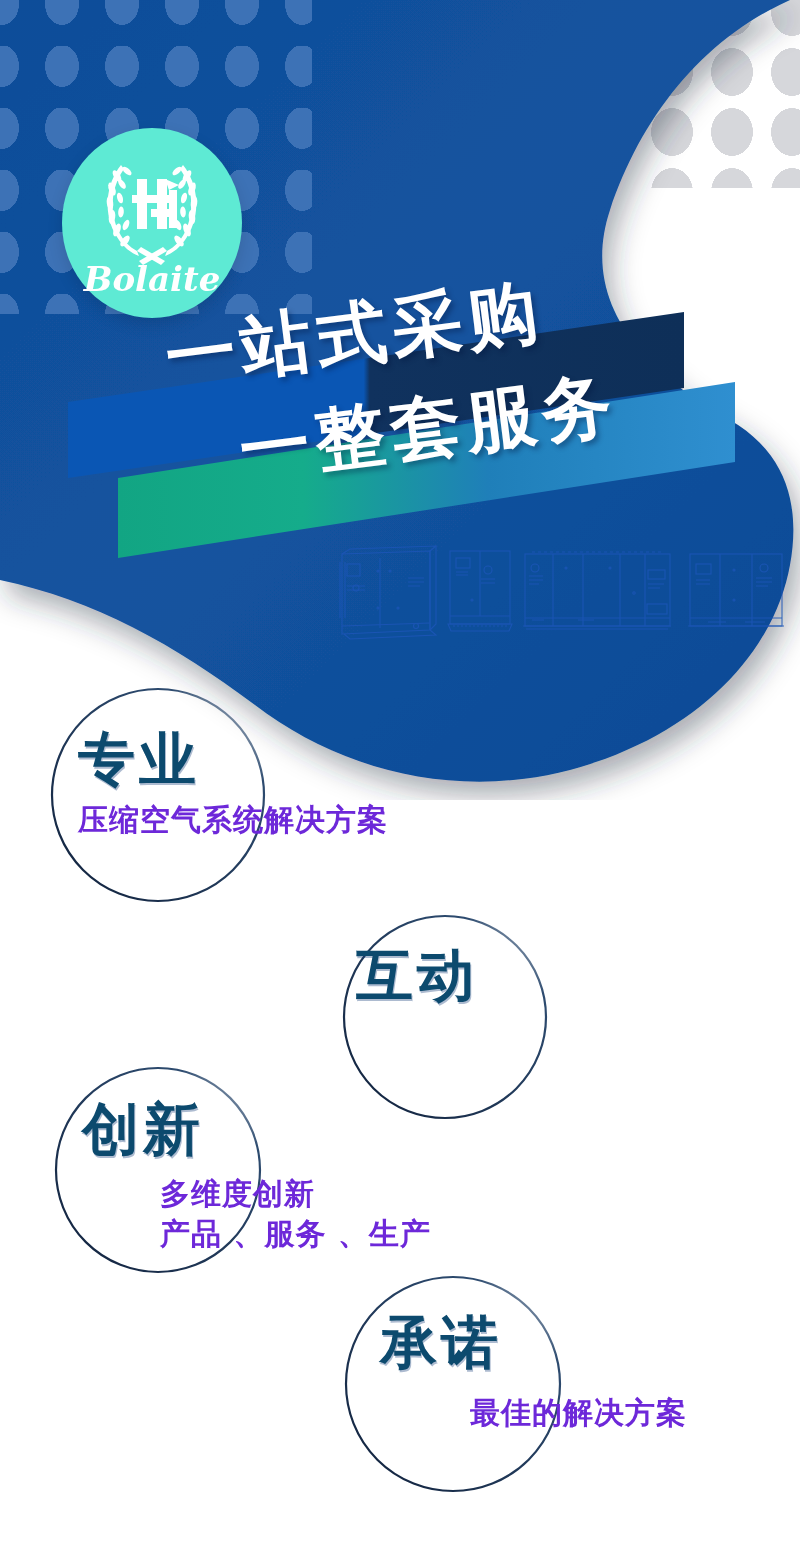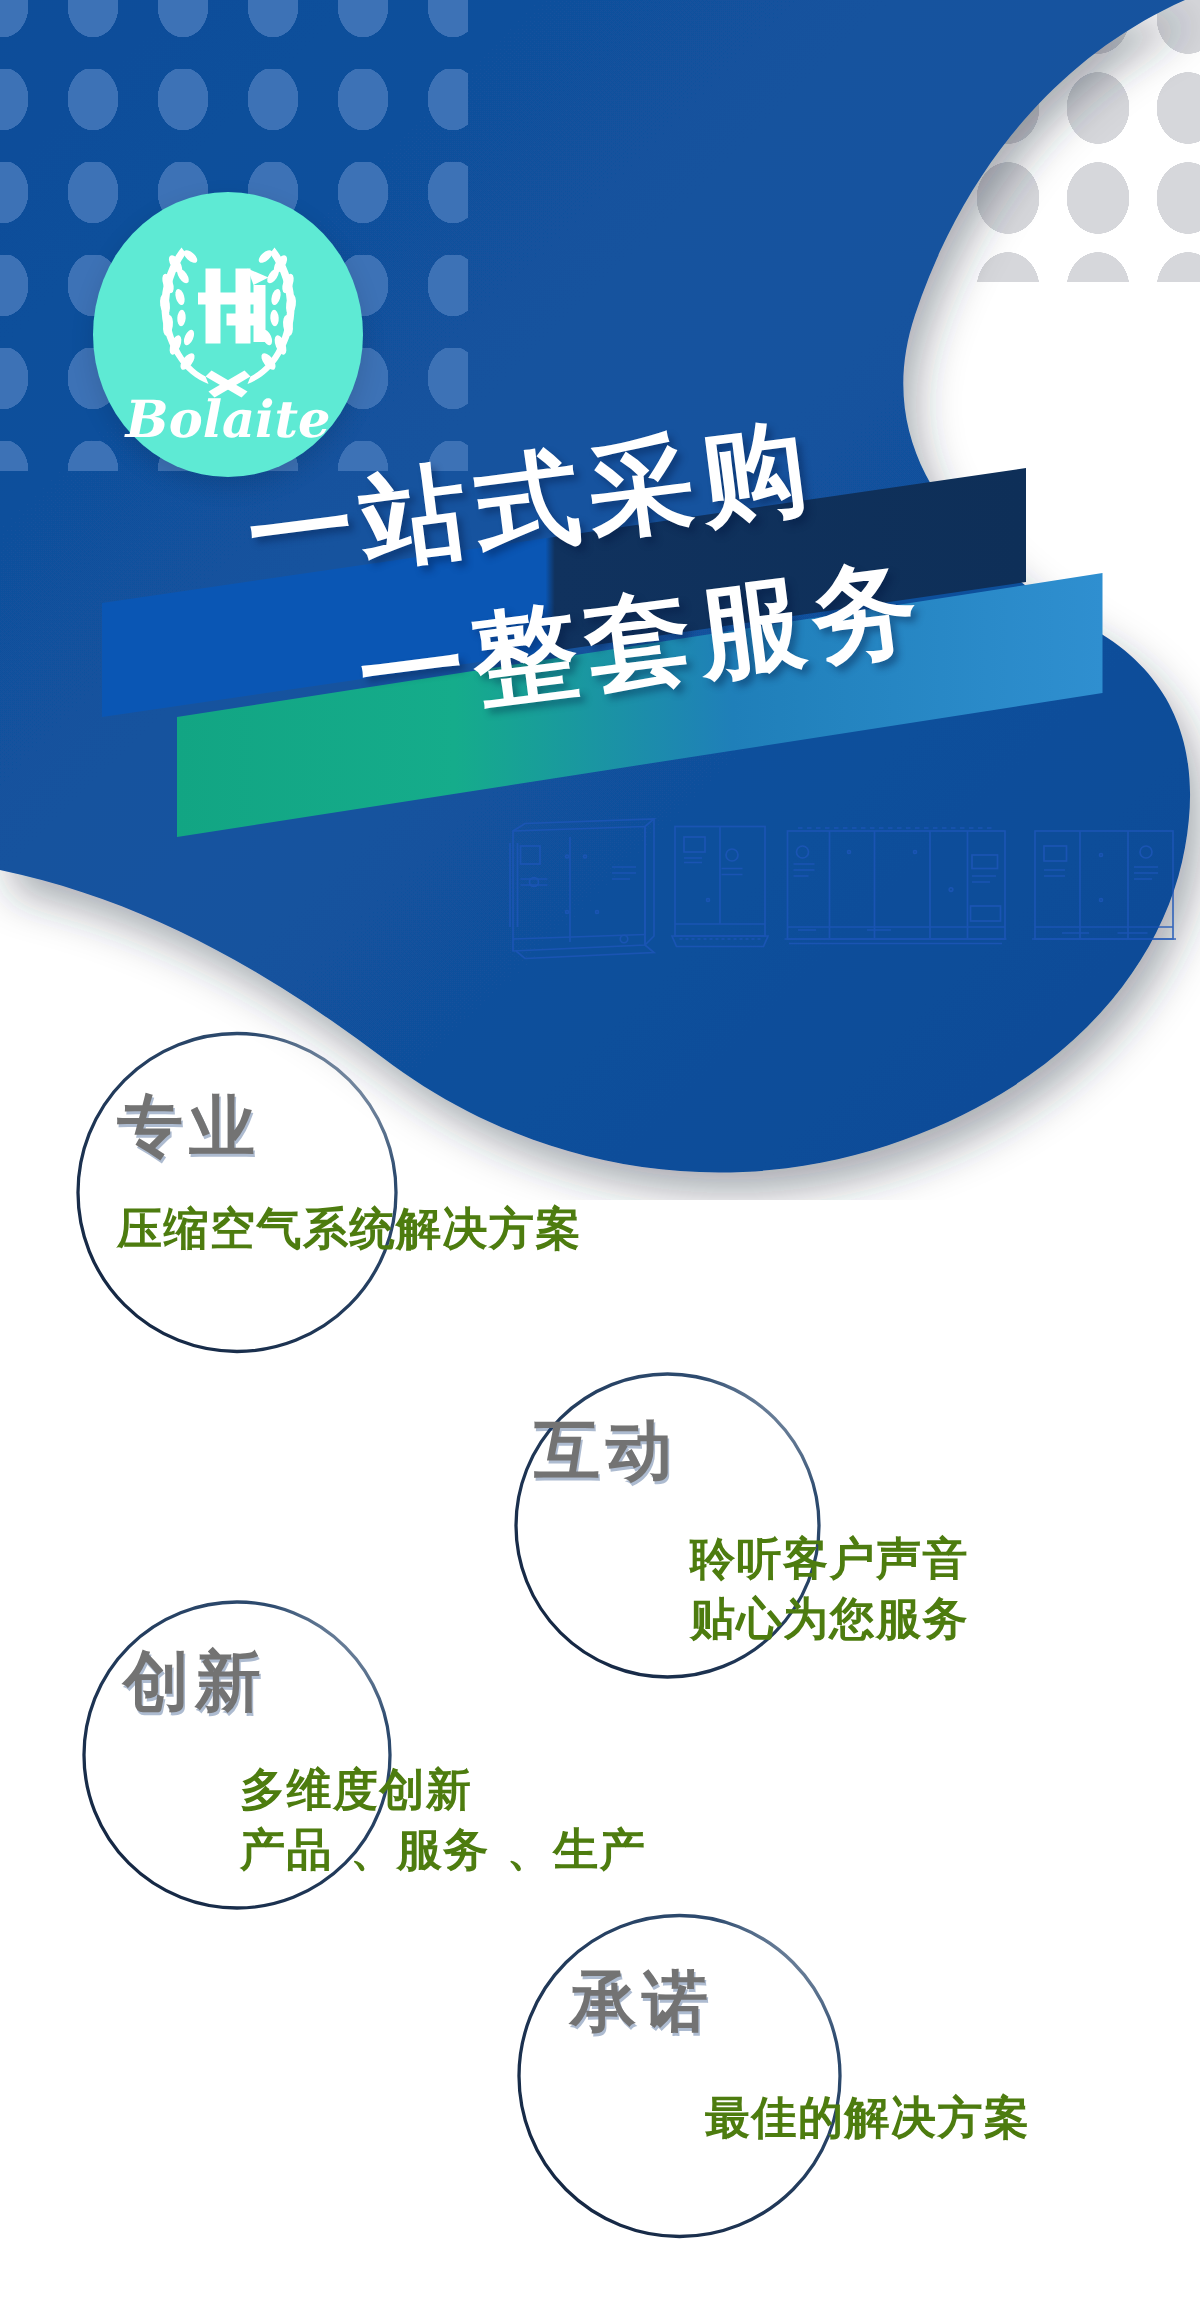--- a/index.html
+++ b/index.html
@@ -68,31 +68,31 @@
   .hl2{left:240px;top:155px;font-size:70px;transform:rotate(-7.2deg);transform-origin:left center;}
 
   
   .feature{position:absolute;z-index:8;}
   .ring{
     position:absolute;border-radius:50%;
   }
   .ring svg{display:block;}
   .f-title{
     position:absolute;
-    color:#737373;
+    color:#0c4a6e;
     font-weight:700;
-    font-size:44px;
+    font-size:57px;
     letter-spacing:4px;
     white-space:nowrap;
     font-family:"DejaVu Sans","Liberation Sans",sans-serif;
     text-shadow:1px 2px 0 rgba(20,60,120,.35);
   }
   .f-sub{
     position:absolute;
-    color:#4d7c0f;
+    color:#6d28d9;
     font-weight:700;
     font-size:30px;
     letter-spacing:1px;
     white-space:nowrap;
     line-height:40px;
     font-family:"DejaVu Sans","Liberation Sans",sans-serif;
   }
 
   
   #feat-1{left:0;top:660px;width:560px;height:260px;}
@@ -270,24 +270,20 @@
           <linearGradient id="ring2" x1="1" y1="0" x2="0" y2="1">
             <stop offset="0%" stop-color="#16375f" stop-opacity="0"></stop>
             <stop offset="20%" stop-color="#16375f" stop-opacity="0.9"></stop>
             <stop offset="100%" stop-color="#10203a" stop-opacity="1"></stop>
           </linearGradient>
         </defs>
         <circle cx="105" cy="105" r="101" fill="none" stroke="url(#ring2)" stroke-width="2.2"></circle>
       </svg>
     </div>
     <div class="f-title">互动</div>
-    <div class="f-sub">
-      <div>聆听客户声音</div>
-      <div>贴心为您服务</div>
-    </div>
   </div>
 
   <div class="feature" id="feat-3">
     <div class="ring">
       <svg width="212" height="212" viewBox="0 0 212 212" xmlns="http://www.w3.org/2000/svg">
         <defs>
           <linearGradient id="ring3" x1="1" y1="0" x2="0" y2="1">
             <stop offset="0%" stop-color="#16375f" stop-opacity="0"></stop>
             <stop offset="20%" stop-color="#16375f" stop-opacity="0.9"></stop>
             <stop offset="100%" stop-color="#10203a" stop-opacity="1"></stop>

